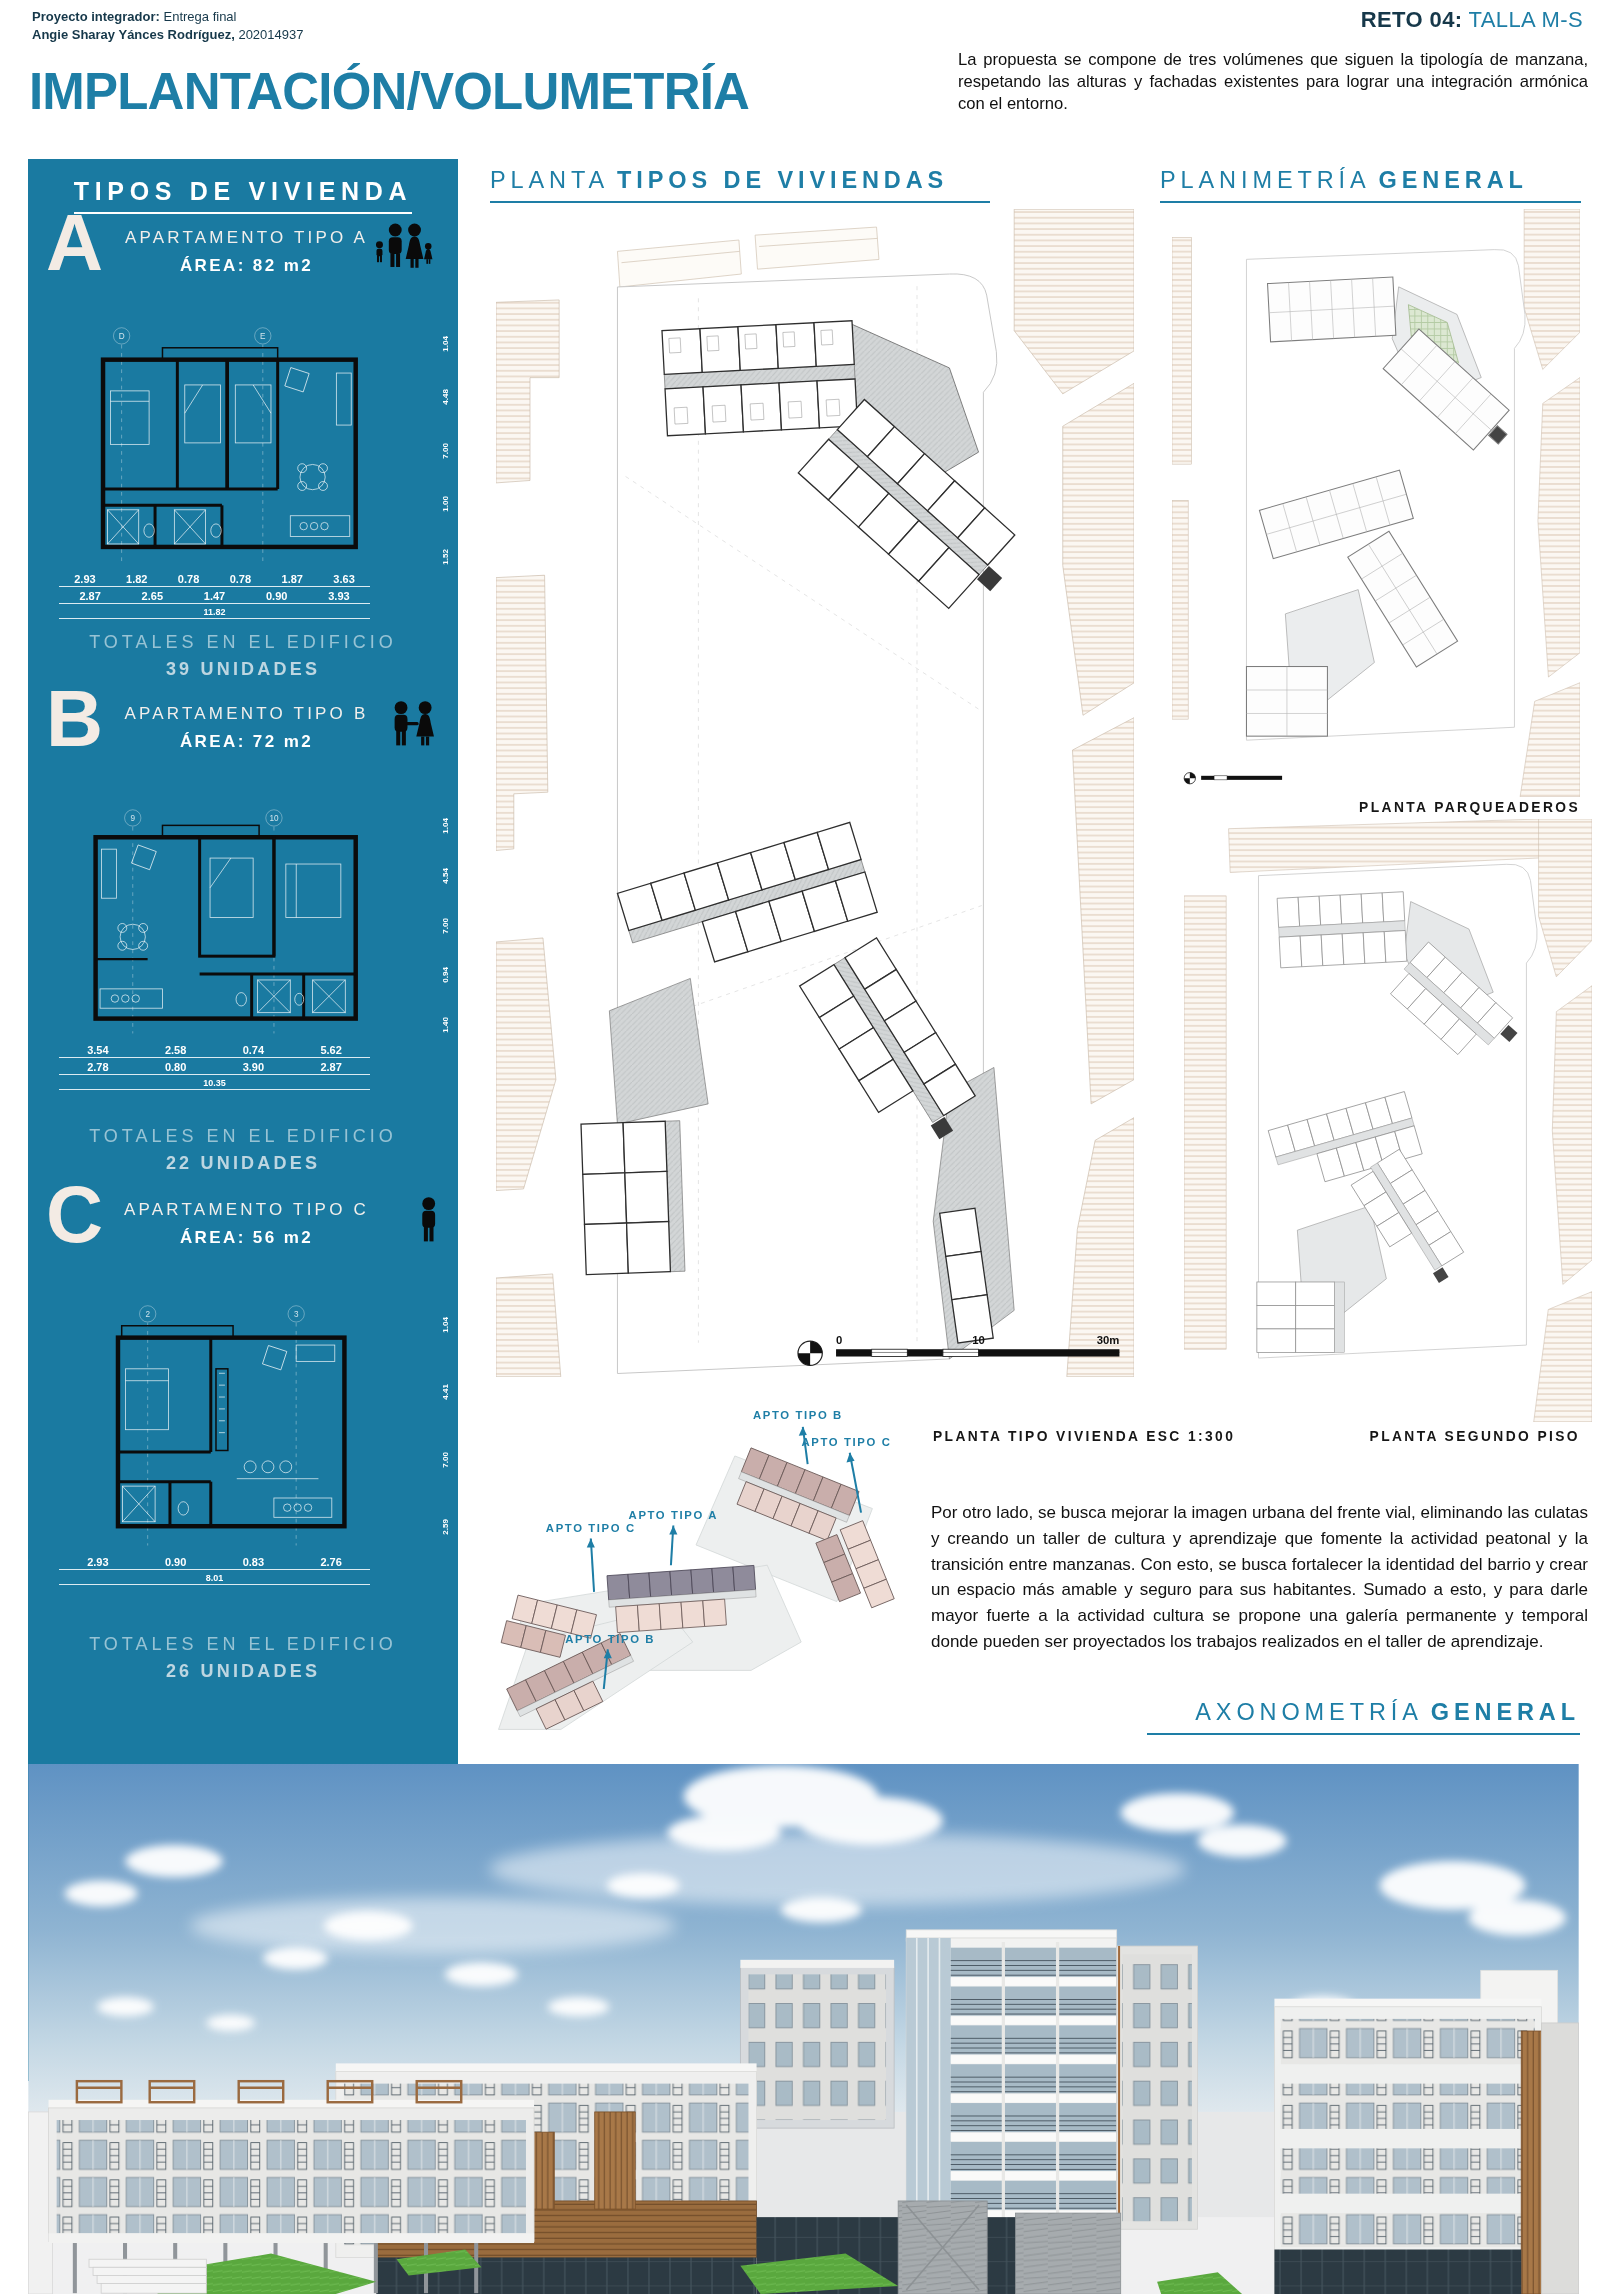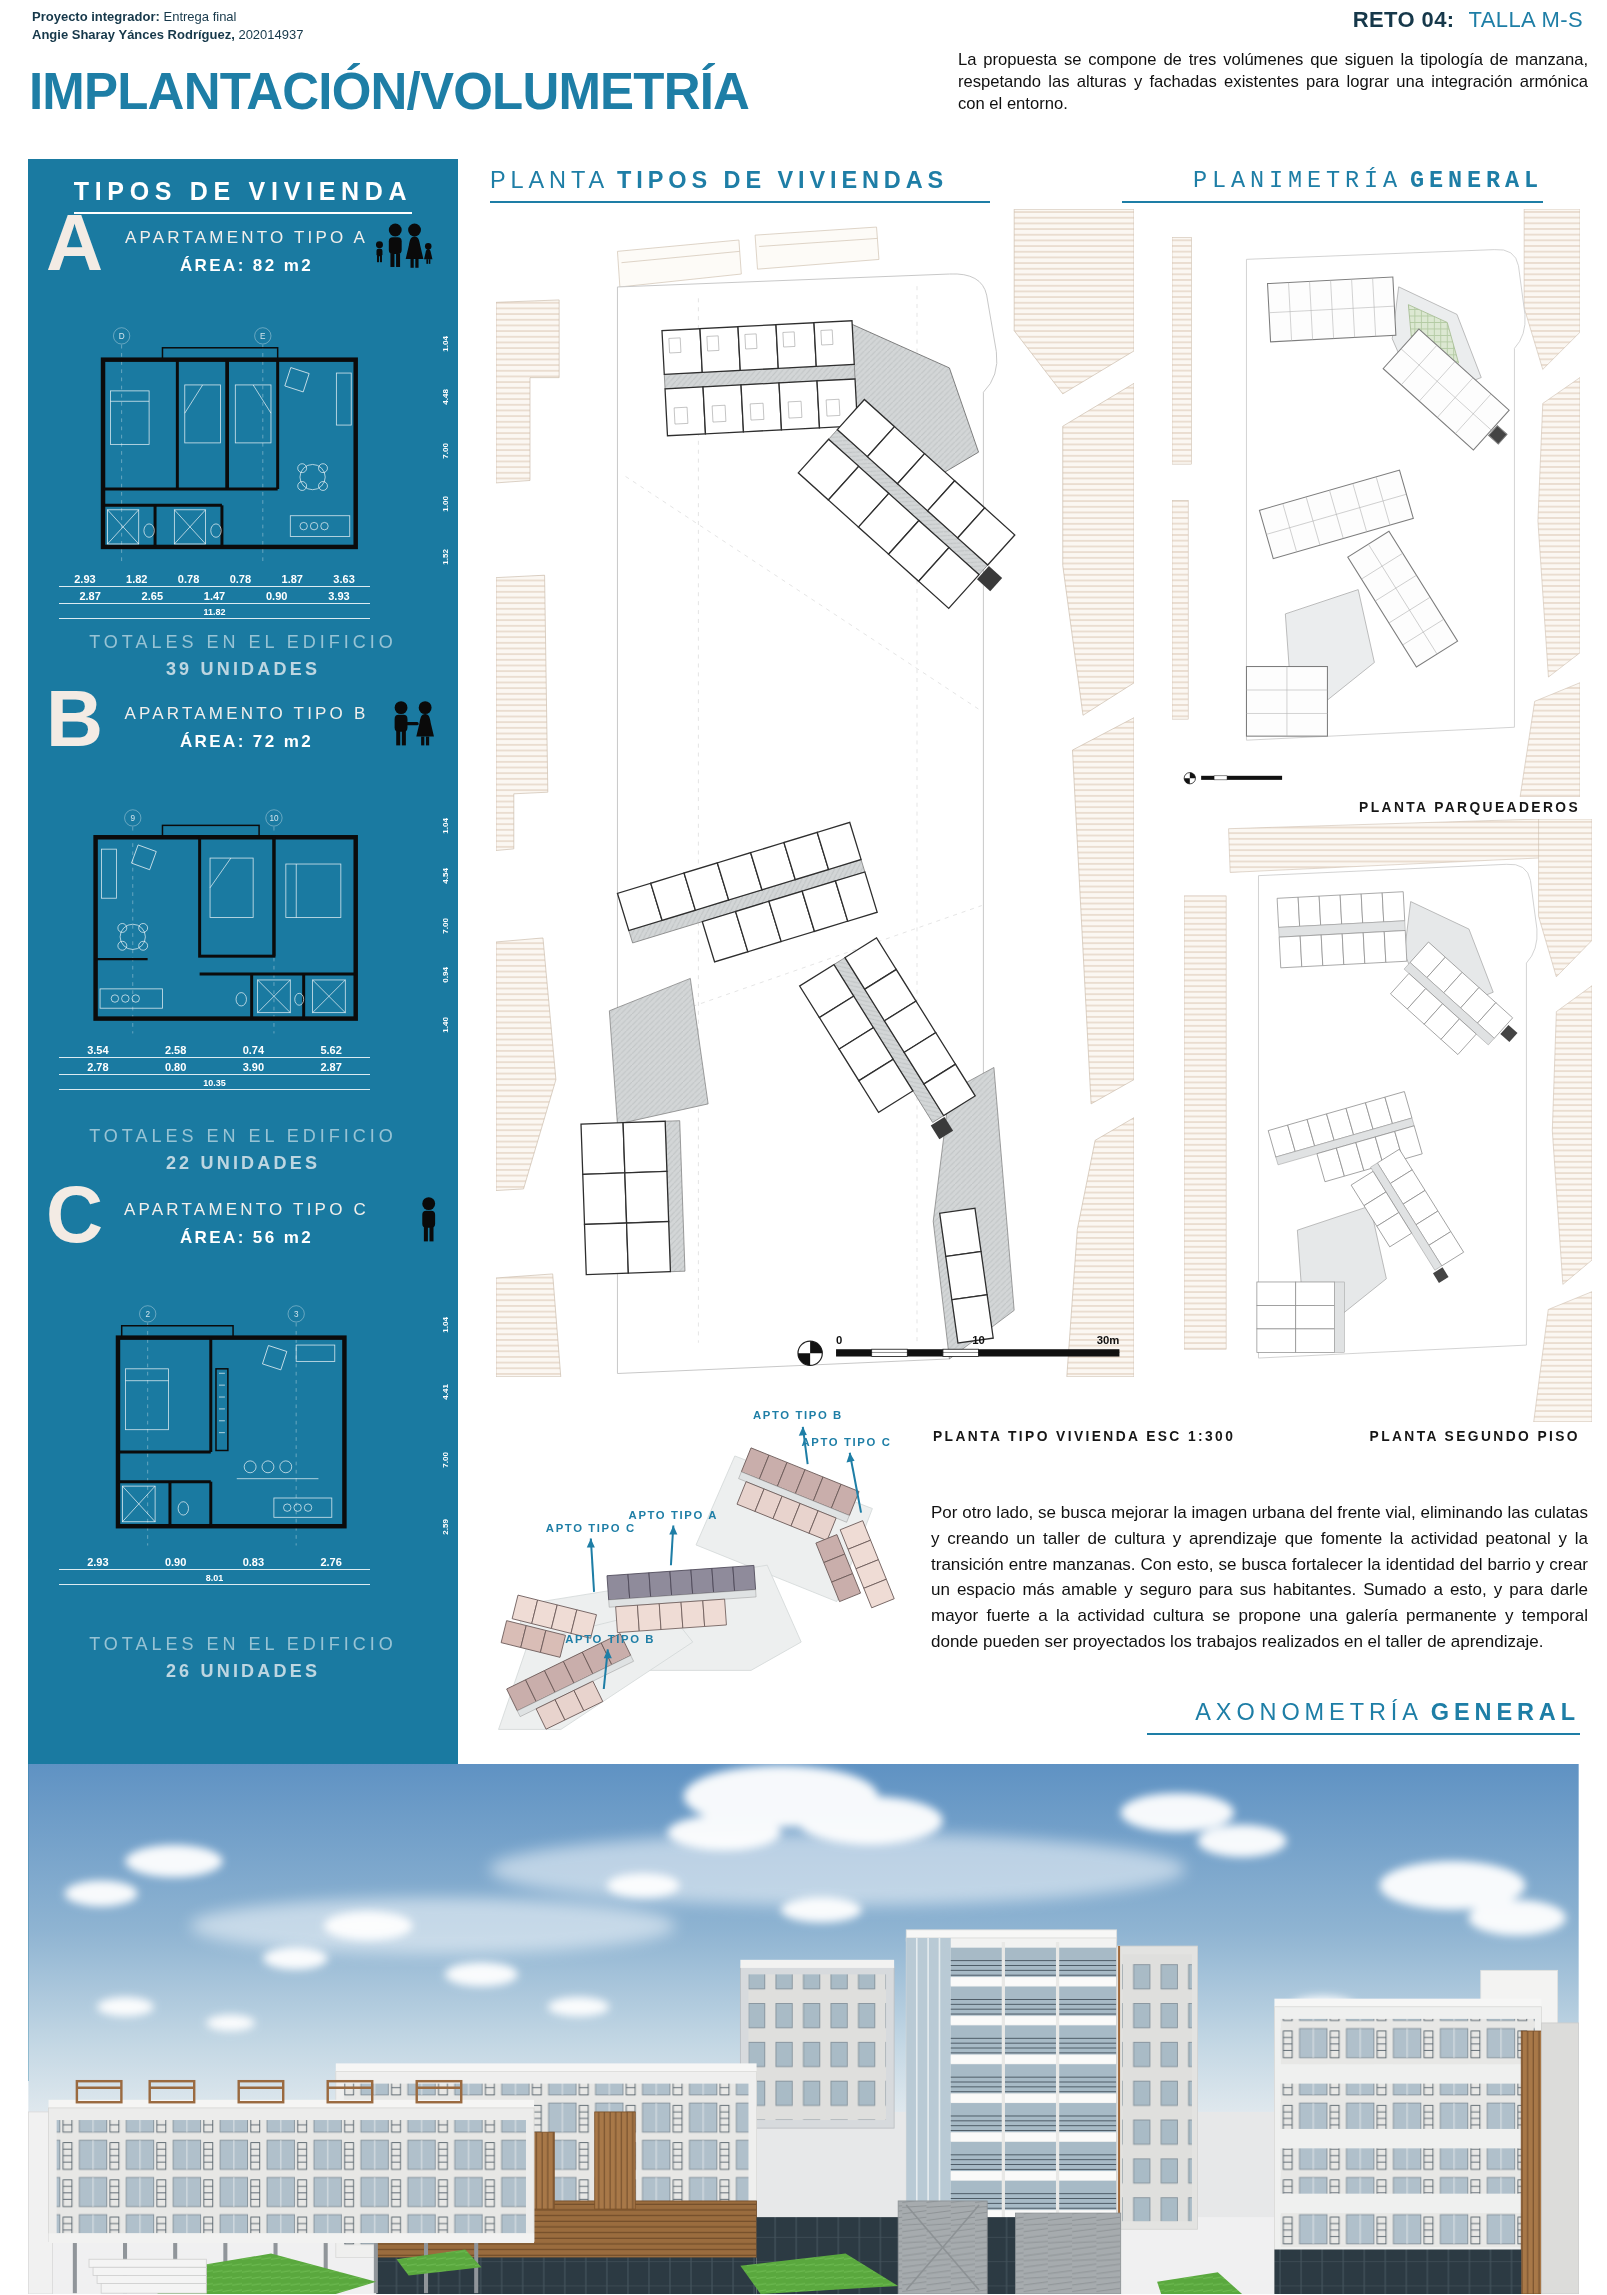--- a/index.html
+++ b/index.html
@@ -5,21 +5,21 @@
   html,body{margin:0;padding:0;background:#fff;}
   #board{position:relative;width:1607px;height:2295px;background:#fff;overflow:hidden;
          font-family:"Liberation Sans",sans-serif;color:#1d1d1f;}
   .abs{position:absolute;}
   
   .credit{left:32px;top:8px;font-size:13px;line-height:1.4;color:var(--dark_navy);}
   .credit b{font-weight:700;}
   .page-title{left:29px;top:27.5px;font-size:51px;font-weight:700;letter-spacing:-0.8px;color:var(--accent);}
   .reto{right:24px;top:6.5px;font-size:22px;letter-spacing:0.4px;}
   .reto .rl{font-weight:700;color:var(--dark_navy);}
-  .reto .rv{font-weight:500;color:var(--accent);margin-left:14px;}
+  .reto .rv{font-weight:500;color:var(--accent);margin-left:6px;}
   .intro{left:958px;top:32px;width:630px;font-size:16.6px;line-height:1.35;text-align:justify;color:#101010;}
   
   .sec-head{color:var(--accent);font-size:23.5px;letter-spacing:4.9px;border-bottom:2.4px solid var(--accent);
             padding-bottom:6.5px;white-space:nowrap;}
   .sec-head .lt{font-weight:400;margin-right:8px;}
   .sec-head .bd{font-weight:700;}
   
   .sidebar{left:28px;top:159px;width:430px;height:1922px;background:var(--sidebar_bg);}
   .sb-title{position:absolute;top:18px;left:0;right:0;text-align:center;}
   .sb-title span{display:inline-block;font-size:25px;font-weight:700;letter-spacing:5.7px;color:#fff;
@@ -36,21 +36,21 @@
   .dim-item{flex:1;text-align:center;font-size:11px;font-weight:700;color:#fff;padding-bottom:0.8px;}
   .dims-total{border-bottom:0.8px solid rgba(255,255,255,.85);text-align:center;font-size:9px;font-weight:700;color:#fff;padding-bottom:0.8px;}
   .side-dims{position:absolute;right:1.6px;width:21px;display:flex;flex-direction:column;
              justify-content:space-between;align-items:center;}
   .side-dims .dim-item{flex:0 0 auto;transform:rotate(-90deg);white-space:nowrap;font-size:8px;}
   .totals{position:absolute;left:0;right:0;text-align:center;}
   .totals .t1{font-size:18px;letter-spacing:4px;color:rgba(255,255,255,.55);font-weight:400;}
   .totals .t2{font-size:18px;letter-spacing:3.2px;color:rgba(236,240,244,.78);font-weight:700;margin-top:5.7px;}
   
   .center-heading{left:490px;top:167px;}
-  .right-heading{left:1122px;top:167px;width:421px;text-align:right;font-family:Liberation Mono, monospace;}
+  .right-heading{left:1160px;top:167px;width:421px;}
   .axo-heading{right:27px;top:1699px;width:433px;text-align:right;}
   .caption{font-size:13.8px;letter-spacing:2.4px;font-weight:600;color:#161616;white-space:nowrap;}
   .cap-center{left:933px;top:1429px;}
   .cap-plan1{right:27px;top:800px;}
   .cap-plan2{right:27px;top:1429px;}
   .para{left:931px;top:1483px;width:657px;font-size:17px;line-height:1.52;text-align:justify;color:#111;}
   .defs-only{position:absolute;width:0;height:0;}
   svg{display:block;}
 </style>
 </head>

